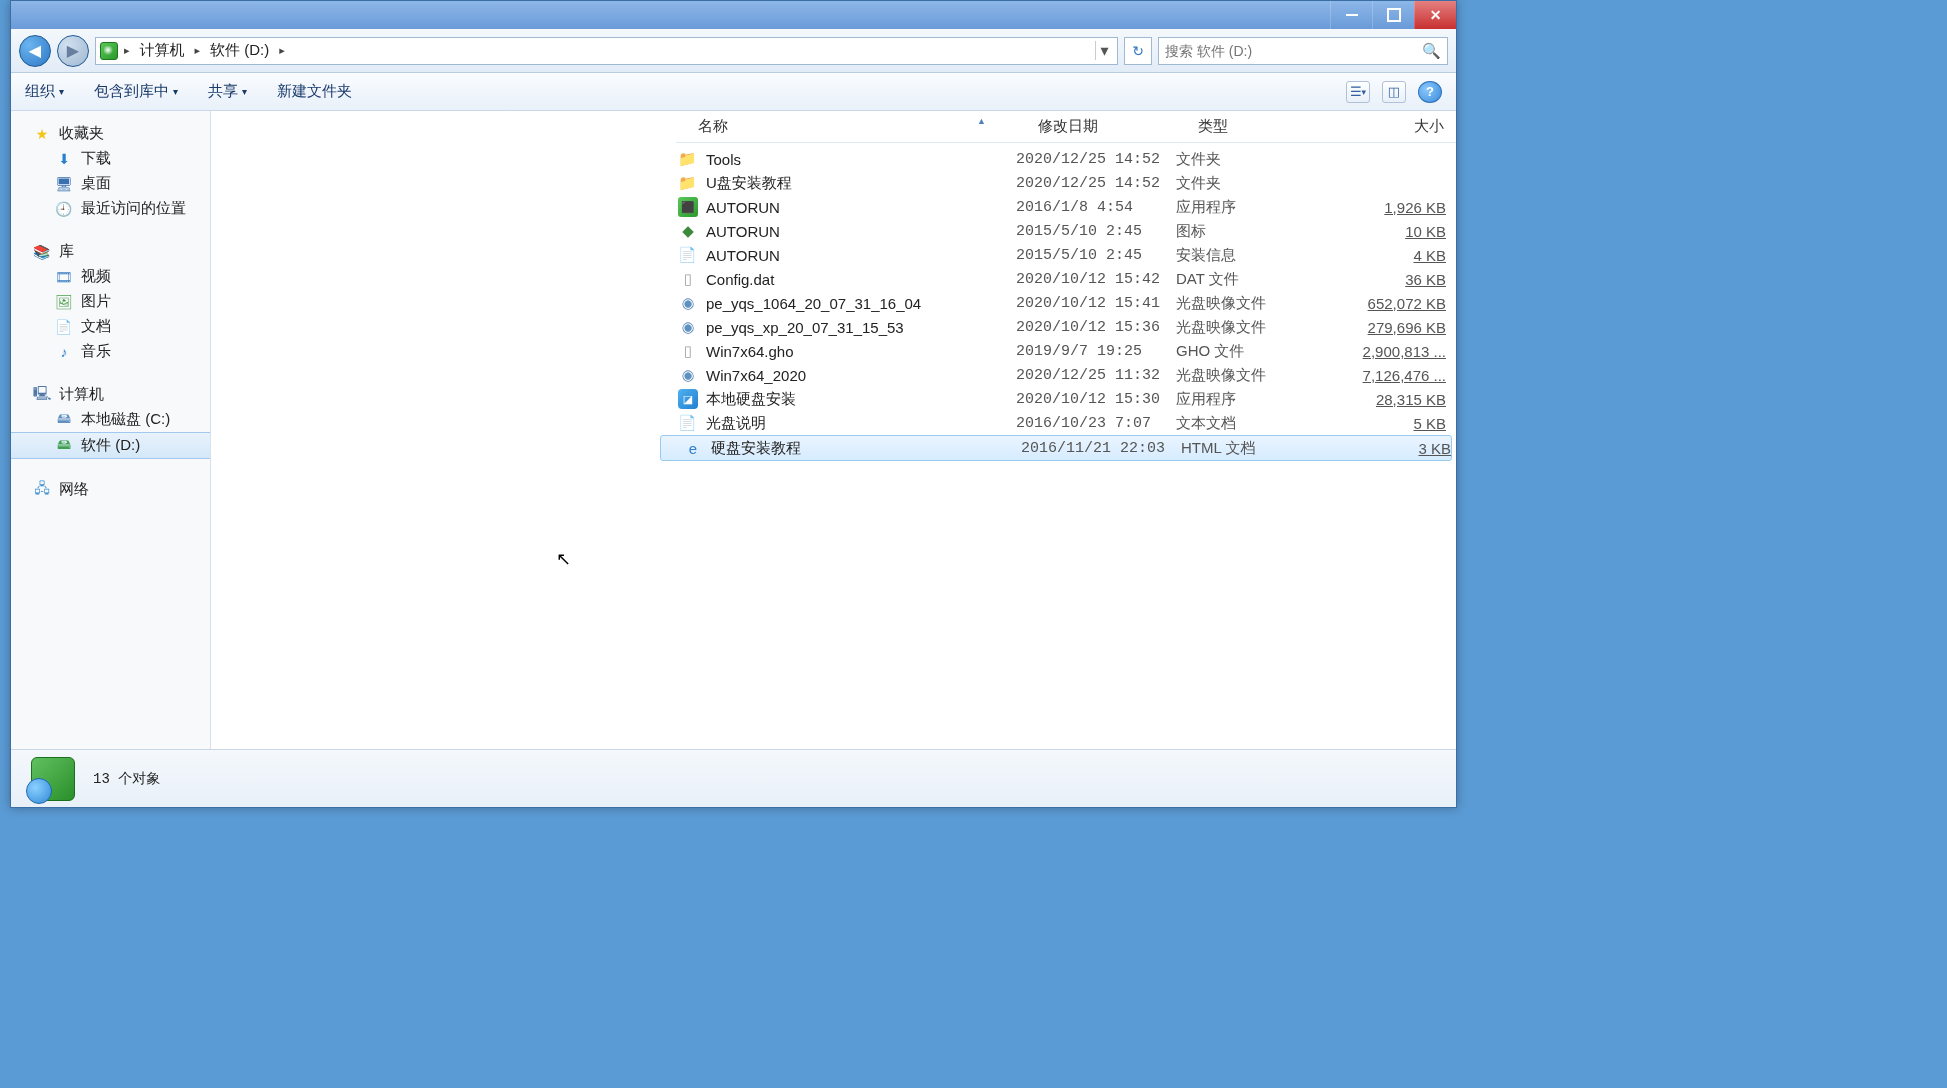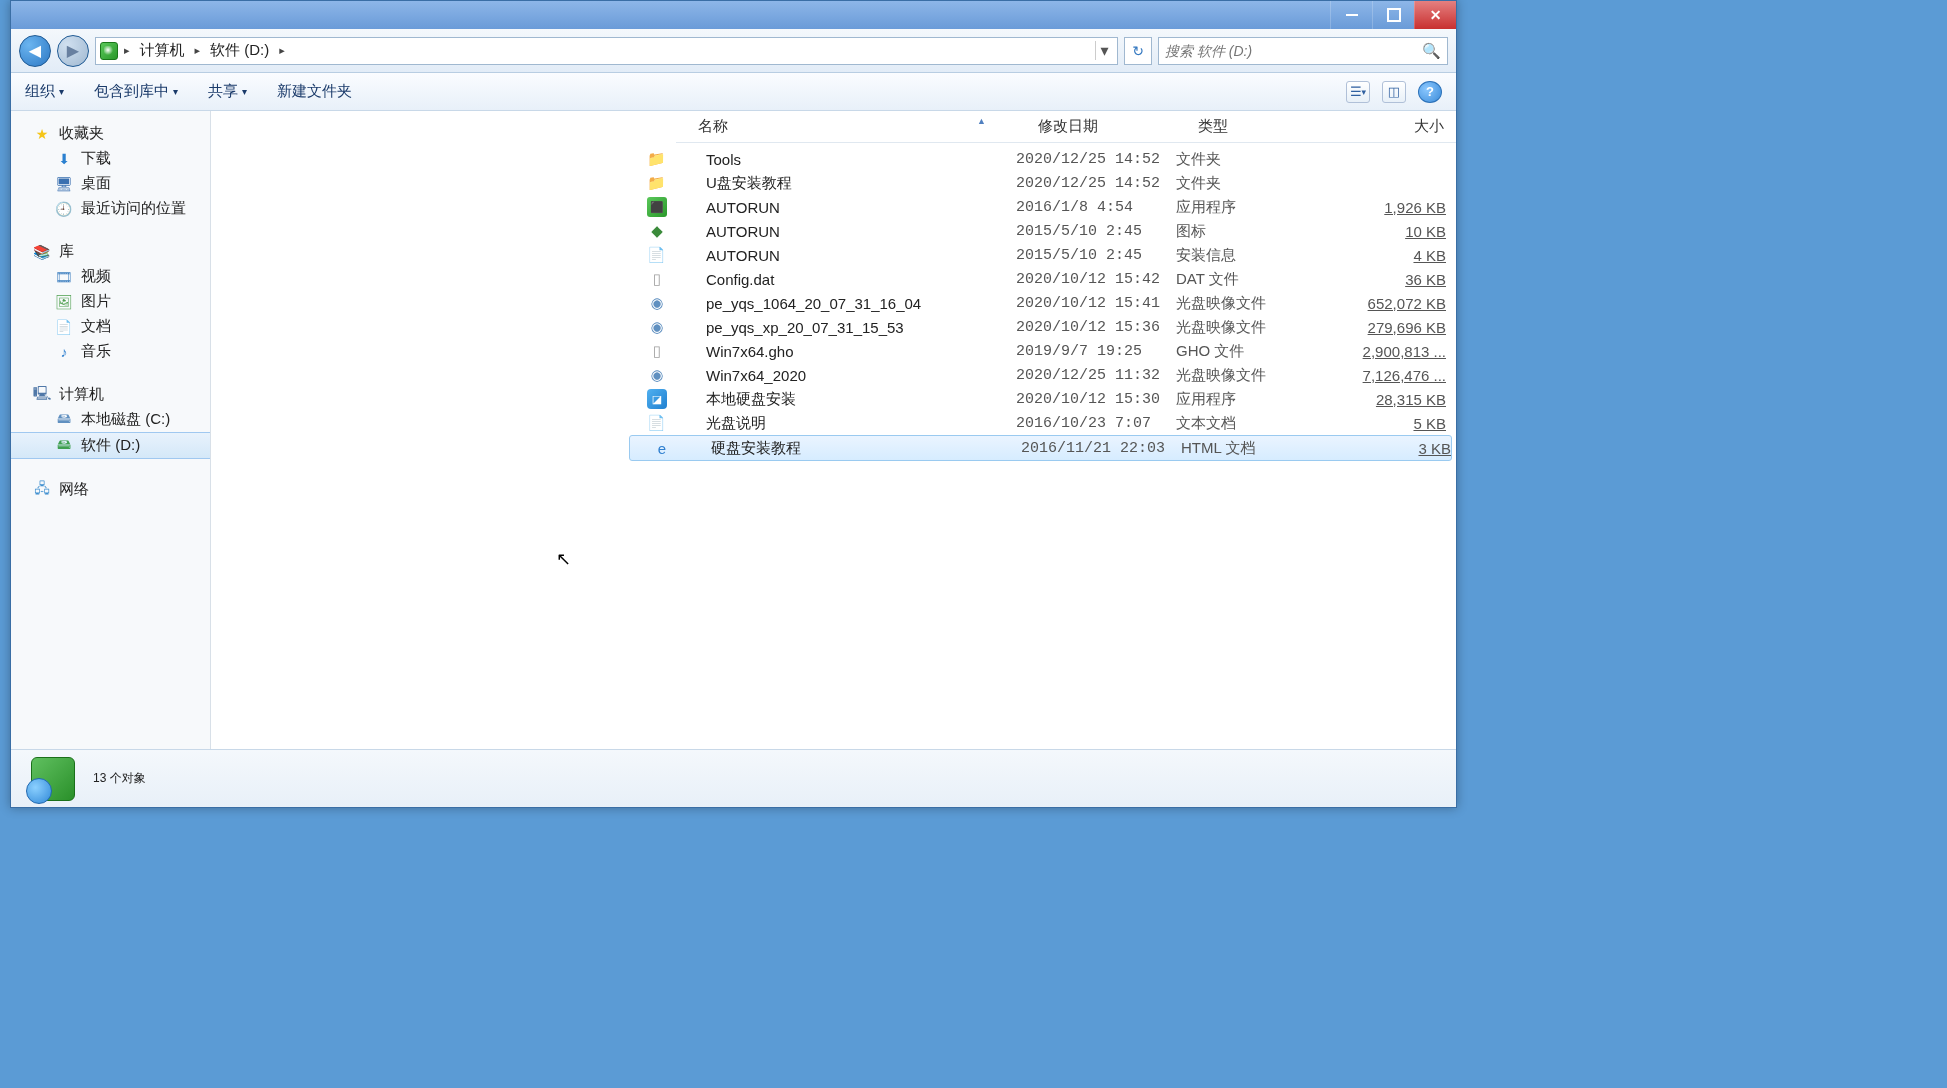--- a/index.html
+++ b/index.html
@@ -15,21 +15,21 @@
 .navbtn { width: 32px; height: 32px; border-radius: 50%; background: radial-gradient(circle at 30% 30%, #6bb5f0, #2d78c4); border: 1px solid #1f5a94; display: flex; align-items: center; justify-content: center; color: #fff; font-size: 16px; }
 .navbtn.fwd { background: radial-gradient(circle at 30% 30%, #d0e0f0, #a0b8d0); color: #6880a0; }
 .addressbar { flex: 1; height: 28px; background: #fff; border: 1px solid #a0b8d0; display: flex; align-items: center; padding: 0 4px; gap: 4px; }
 .addr-icon { width: 18px; height: 18px; background: linear-gradient(135deg,#5ac85a,#2a982a); border-radius: 3px; border: 1px solid #1a781a; position: relative; }
 .addr-icon::after { content: ""; position: absolute; inset: 3px; background: radial-gradient(circle at 40% 40%, #fff, transparent 60%); }
 .addr-sep { color: #444; font-size: 11px; padding: 0 2px; }
 .addr-seg { font-size: 15px; color: #222; padding: 0 4px; }
 .addr-drop { width: 18px; text-align: center; color: #555; border-left: 1px solid #ccc; margin-left: auto; }
 .refresh { width: 28px; height: 28px; background: #fff; border: 1px solid #a0b8d0; display: flex; align-items: center; justify-content: center; color: #3478c0; font-size: 14px; }
 .searchbox { width: 290px; height: 28px; background: #fff; border: 1px solid #a0b8d0; display: flex; align-items: center; padding: 0 6px; }
-.searchbox input { border: none; outline: none; flex: 1; font-style: italic; color: #a16207; font-size: 14px; }
+.searchbox input { border: none; outline: none; flex: 1; color: #a16207; font-size: 14px; }
 .search-icon { color: #3478c0; font-size: 15px; }
 .toolbar { height: 38px; background: linear-gradient(to bottom, #fafcff, #e8f0f9); border-bottom: 1px solid #c8d8e8; display: flex; align-items: center; padding: 0 14px; gap: 30px; justify-content: center; }
 .tbitem { font-size: 15px; color: #1a3a6a; display: flex; align-items: center; gap: 4px; }
 .tbitem .drop { font-size: 10px; }
 .tbright { margin-left: auto; display: flex; gap: 12px; align-items: center; }
 .viewbtn, .panebtn, .helpbtn { width: 24px; height: 22px; border: 1px solid #b0c0d8; background: linear-gradient(to bottom,#fff,#e8f0f8); border-radius: 3px; display: flex; align-items: center; justify-content: center; font-size: 13px; color: #3060a0; }
 .helpbtn { border-radius: 50%; background: radial-gradient(circle at 35% 35%, #8bc8ff, #3a8ad8); color: #fff; border-color: #2a70b8; font-weight: bold; }
 .body { flex: 1; display: flex; overflow: hidden; }
 .sidebar { width: 200px; background: #f7f9fb; border-right: 1px solid #d8e0e8; padding: 10px 0; overflow-y: auto; }
 .navgroup { margin-bottom: 18px; }
@@ -65,28 +65,28 @@
 .ficon.folder { color: #f0c050; }
 .ficon.exe { background: linear-gradient(135deg,#5ac85a,#2a982a); border-radius: 3px; font-size: 11px; color: #fff; }
 .ficon.ico { color: #3a8a3a; }
 .ficon.inf { color: #707070; }
 .ficon.dat { color: #a0a0a0; }
 .ficon.iso { color: #6090c0; }
 .ficon.gho { color: #a0a0a0; }
 .ficon.app { background: linear-gradient(135deg,#50b0f0,#2080d0); border-radius: 4px; font-size: 11px; color: #fff; }
 .ficon.txt { color: #a0a0a0; }
 .ficon.html { color: #3080d0; }
-.fname { width: 310px; overflow: hidden; text-overflow: ellipsis; white-space: nowrap; margin-left: 31px; }
+.fname { width: 310px; overflow: hidden; text-overflow: ellipsis; white-space: nowrap; }
 .fdate { width: 160px; color: #555; font-family: Liberation Mono, monospace; }
 .ftype { width: 160px; color: #555; }
 .fsize { width: 110px; text-align: right; color: #555; text-decoration: underline; }
 .statusbar { height: 58px; background: linear-gradient(to bottom, #f4f8fc, #e8f0f8); border-top: 1px solid #c8d8e8; display: flex; align-items: center; padding: 0 20px; gap: 18px; }
 .statusicon { width: 44px; height: 44px; background: linear-gradient(135deg,#60c060,#2a902a); border-radius: 6px; border: 1px solid #1a701a; position: relative; }
 .statusicon::before { content: ""; position: absolute; left: -6px; bottom: -4px; width: 24px; height: 24px; background: radial-gradient(circle at 35% 35%, #8bd0ff, #3088d8); border-radius: 50%; border: 1px solid #2068b0; }
-.statustext { font-size: 12px; color: #222; }
+.statustext { font-size: 14px; color: #222; font-family: Liberation Mono, monospace; }
 .cursor { position: absolute; top: 548px; left: 556px; font-size: 18px; color: #000; pointer-events: none; }
 </style>
 </head>
 <body>
 
 <div class="window">
   <div class="titlebar">
     <div class="tbbtn min"></div>
     <div class="tbbtn max"></div>
     <div class="tbbtn close"></div>

